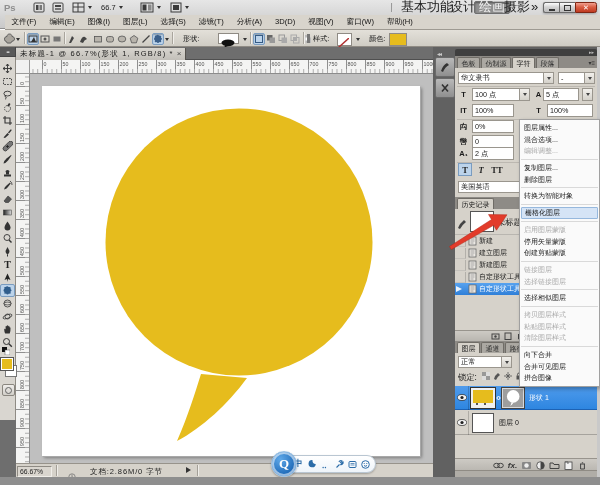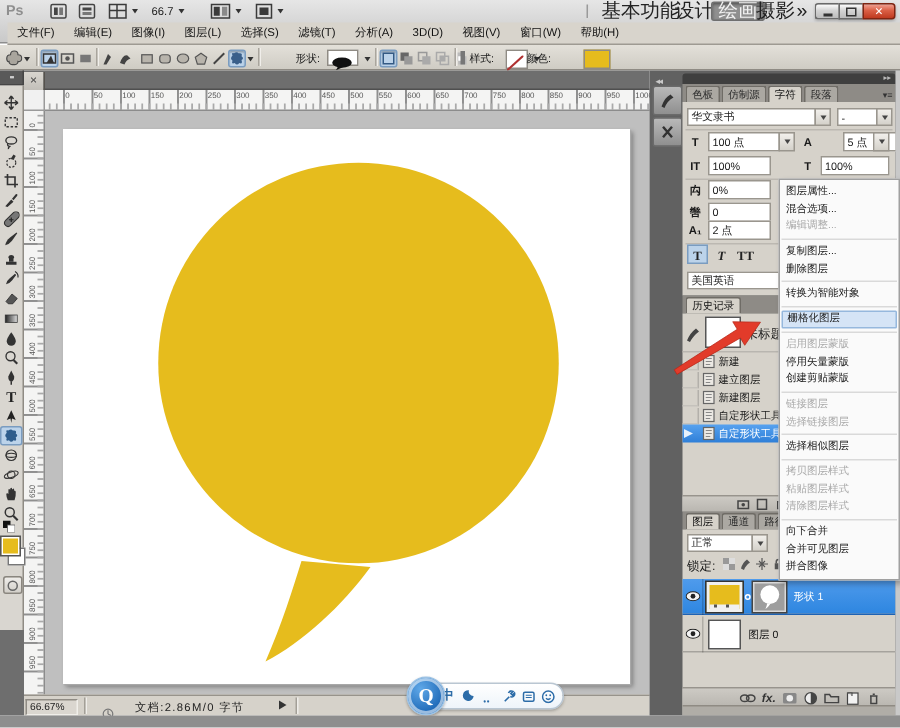--- a/index.html
+++ b/index.html
@@ -258,21 +258,21 @@
         <path d="M1.5 8.5 L8.5 1.5" stroke="#444" stroke-width="1.3"></path>
       </svg>
     </div>
   <div class="abs ob-btn pressed" style="left:152px">
       <svg width="10" height="10">
         <path d="M2 3 Q1 1 3 1.5 Q5 0 6 1.5 Q9 1 8 3.5 Q10 5 8 6 Q9 9 6.5 8 Q5 10 3.5 8 Q1 9 2 6.5 Q0 5 2 3 Z" fill="#3a5f8a"></path>
       </svg>
     </div>
   <div class="abs ob-caret" style="left:165px"></div>
   <div class="abs ob-sep" style="left:172px"></div>
-  <div class="abs ob-label" style="left:197px">形状:</div>
+  <div class="abs ob-label" style="left:183px">形状:</div>
   <div class="abs ob-swatch" style="left:218px;width:21px;height:11px;background:#fff;border:1px solid #8f8b84">
     <svg width="19" height="9" viewBox="0 0 19 9">
         <ellipse cx="9" cy="3.8" rx="6.5" ry="3.4" fill="#111"></ellipse>
         <path d="M6.5 6 L5 8.8 L9.5 6.8 Z" fill="#111"></path>
       </svg>
   </div>
   <div class="abs ob-caret" style="left:243px"></div>
   <div class="abs ob-sep" style="left:250px"></div>
   <div class="abs ob-btn pressed" style="left:253px">
       <svg width="10" height="10">
@@ -307,27 +307,28 @@
     </div>
   <div class="abs ob-sep" style="left:303px"></div>
   <div class="abs" style="left:307px;top:4px;width:3px;height:9px;background:#777"></div>
   <div class="abs ob-label" style="left:313px">样式:</div>
   <div class="abs ob-swatch" style="left:337px;width:15px;height:13px;background:#fff;border:1px solid #8f8b84">
     <svg width="11" height="10">
         <path d="M0 10 L11 0" stroke="#b03030" stroke-width="1.4"></path>
       </svg>
   </div>
   <div class="abs ob-caret" style="left:356px"></div>
-  <div class="abs ob-label" style="left:351px">颜色:</div>
+  <div class="abs ob-label" style="left:369px">颜色:</div>
   <div class="abs ob-swatch" id="ob-color-swatch" style="left: 389px; width: 18px; height: 13px; border: 1px solid rgb(143, 139, 132); background: rgb(230, 188, 29);"></div>
 </div>
 
 <div class="abs" id="toolhead">▪▪</div>
 <div class="abs" id="tabstrip">
   <div class="abs" id="doctab">
+    <span id="doctab-title">未标题-1 @ 66.7%(形状 1, RGB/8) *</span>
     <span id="doctab-close">×</span>
   </div>
 </div>
 
 <div class="abs" id="canvas-zone">
   <div class="abs" id="ruler-corner"></div>
   <div class="abs" id="hruler">
 
   <span class="hlabel" style="--i: 0;">0</span>
       <span class="hlabel" style="--i: 1;">50</span>
@@ -566,21 +567,21 @@
       <div class="abs" style="left:2px;top:93.5px;width:138px;height:1px;background:#bcb8b1"></div>
       <div class="cp-field" style="left:3px;top:4px;width:86px;height:12px">华文隶书</div>
       <div class="cp-dd" style="left:88px;top:4px;height:12px"></div>
       <div class="cp-field" style="left:103px;top:4px;width:27px;height:12px">-</div>
       <div class="cp-dd" style="left:129px;top:4px;height:12px"></div>
 
       <div class="cp-ico" style="left:2px;top:21px">T</div>
       <div class="cp-field" style="left:17px;top:20px;width:48px;height:13px">100 点</div>
       <div class="cp-dd" style="left:64px;top:20px;height:13px"></div>
       <div class="cp-ico" style="left:77px;top:21px">A</div>
-      <div class="cp-field" style="left:107px;top:20px;width:36px;height:13px">5 点</div>
+      <div class="cp-field" style="left:88px;top:20px;width:36px;height:13px">5 点</div>
       <div class="cp-dd" style="left:127px;top:20px;height:13px"></div>
 
       <div class="cp-ico" style="left:2px;top:37px">IT</div>
       <div class="cp-field" style="left:17px;top:36px;width:42px;height:13px">100%</div>
       <div class="cp-ico" style="left:77px;top:37px">T</div>
       <div class="cp-field" style="left:92px;top:36px;width:46px;height:13px">100%</div>
 
       <div class="cp-ico" style="left:2px;top:53px">禸</div>
       <div class="cp-field" style="left:17px;top:52px;width:42px;height:13px">0%</div>
 

